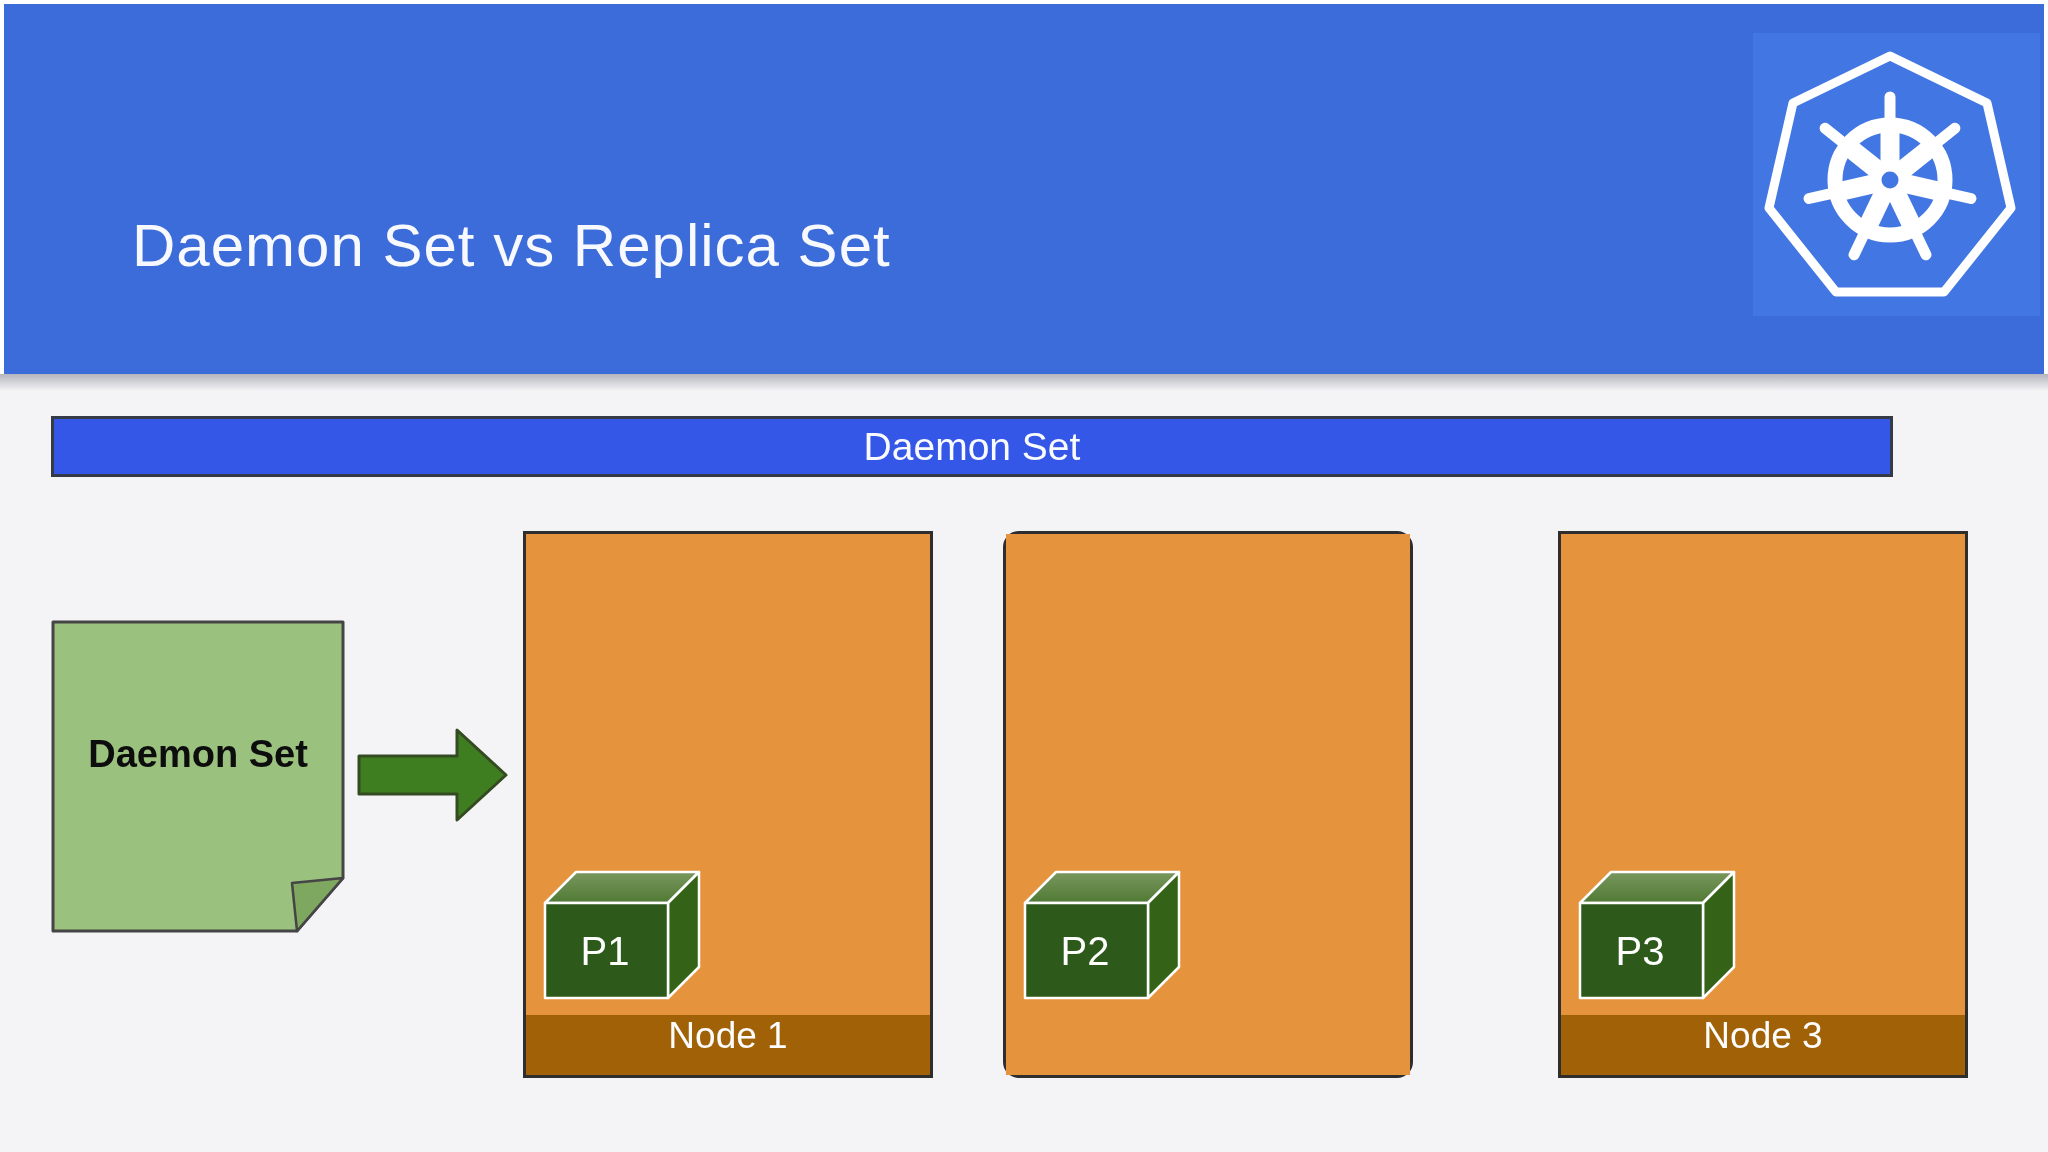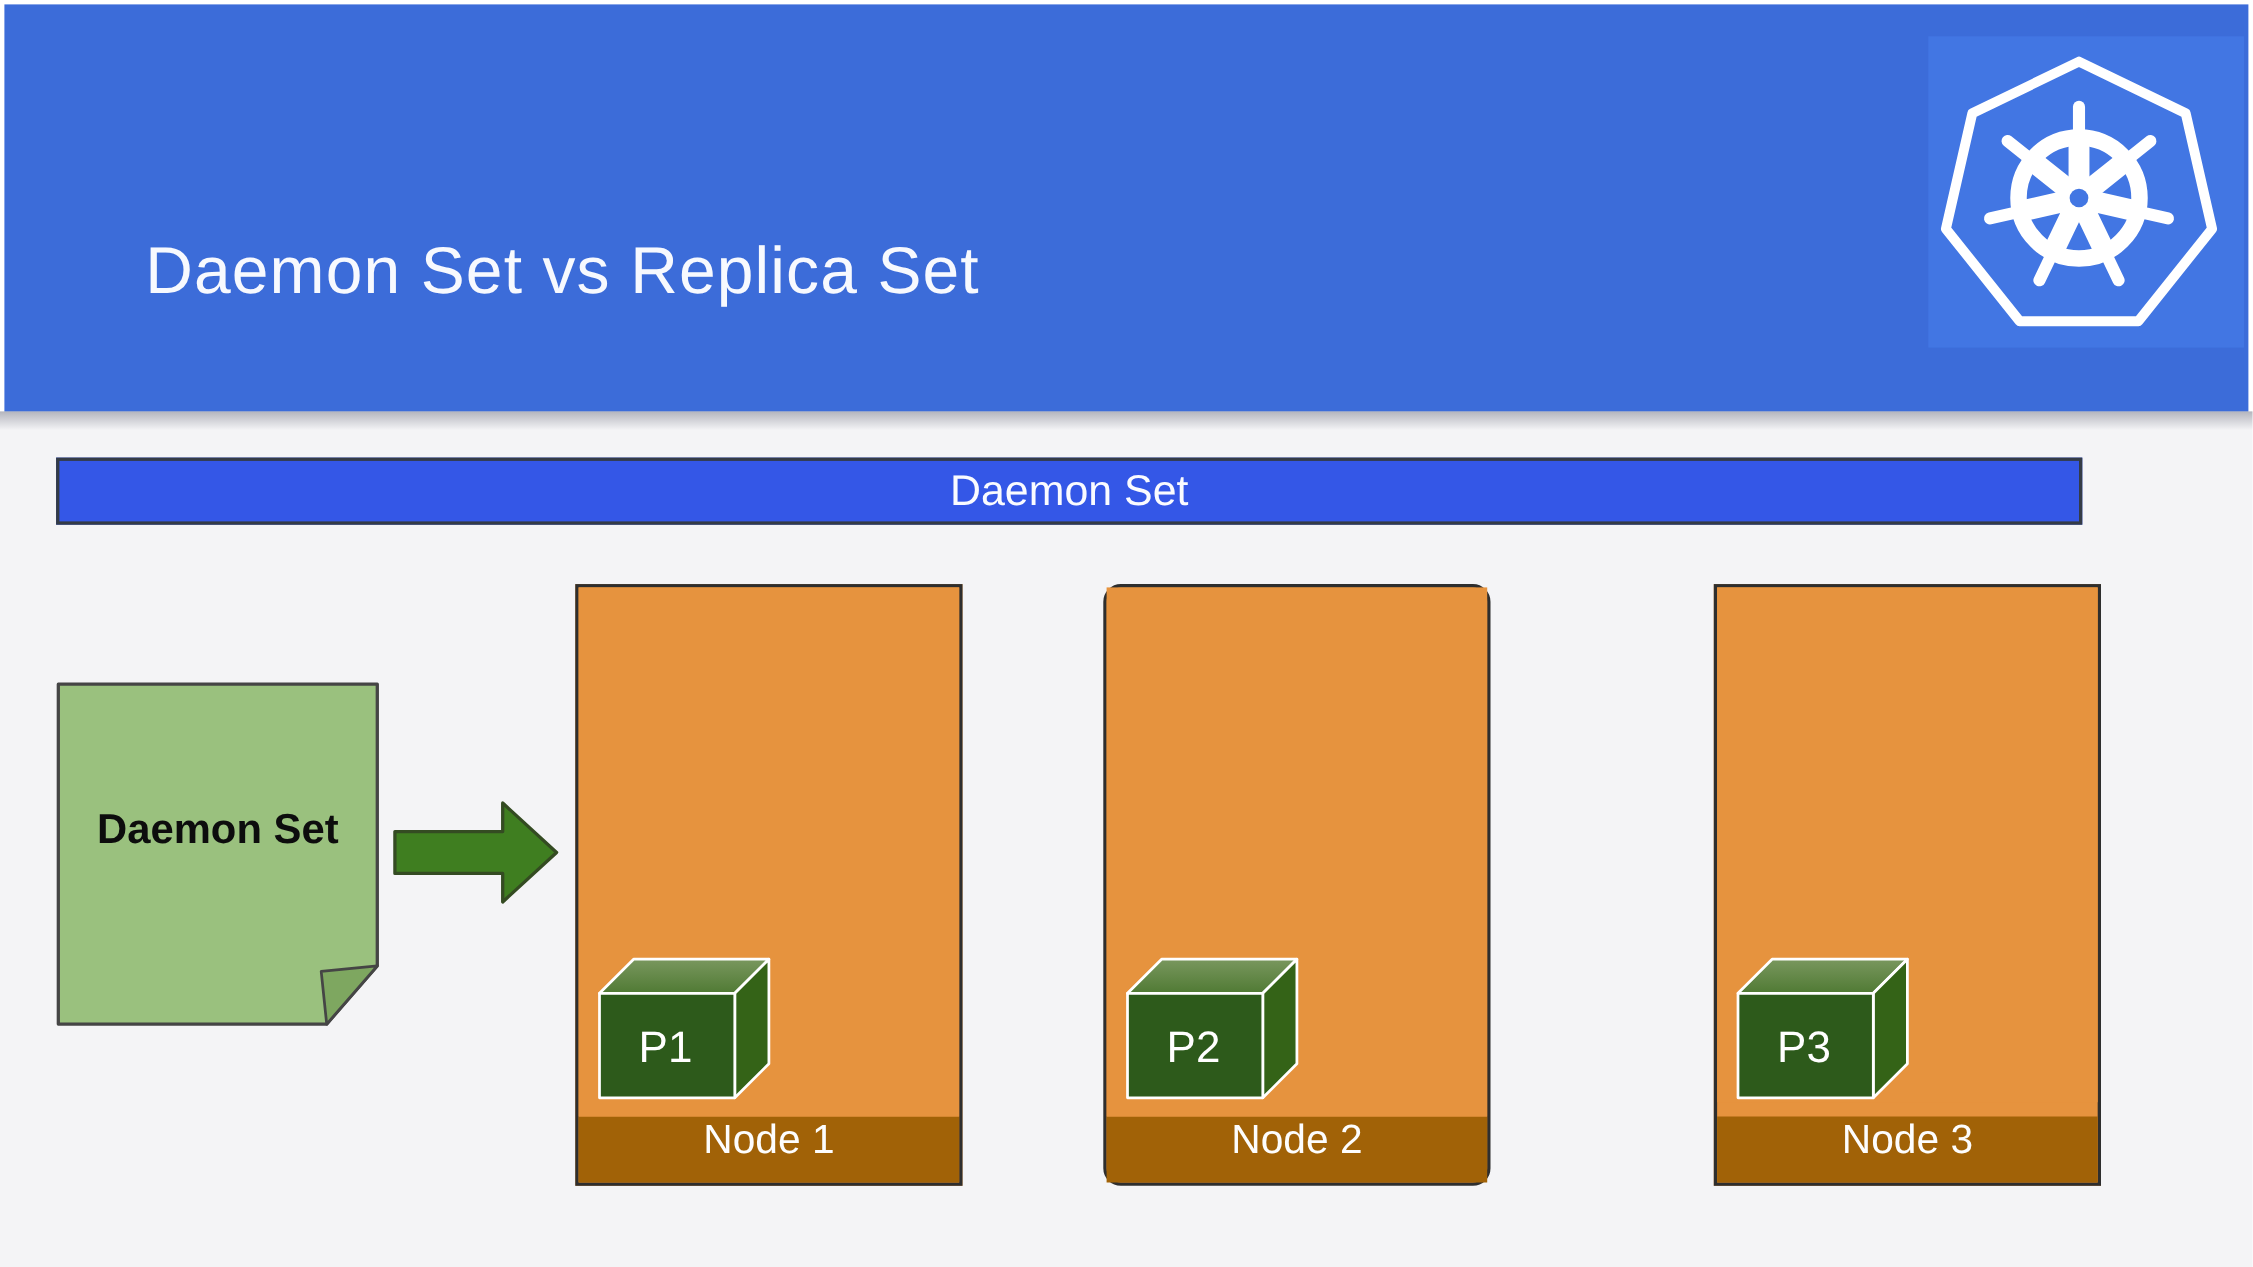--- a/index.html
+++ b/index.html
@@ -41,21 +41,21 @@
   
   .note{position:absolute;left:51px;top:620px;width:294px;height:313px;}
   .note-label{
     position:absolute;left:0;top:113px;width:294px;text-align:center;
     font-size:38px;font-weight:bold;color:#0d0d0d;
   }
   
   .arrow{position:absolute;left:357px;top:726px;}
   
   .node-card{
-    position:absolute;top:531px;width:352px;height:547px;
+    position:absolute;top:531px;width:410px;height:547px;
     box-sizing:border-box;border:3px solid #2e2e2e;
     display:flex;flex-direction:column;background:#e6933e;
   }
   .node-card.n1{left:523px;}
   .node-card.n2{left:1003px;border-radius:16px;}
   .node-card.n3{left:1558px;gap:13px;}
   .node-body{position:relative;flex:1;background:#e6933e;}
   .node-footer{
     height:60px;box-sizing:border-box;background:#a16207;
     display:flex;align-items:flex-start;justify-content:center;
@@ -159,23 +159,20 @@
                 <stop offset="1" stop-color="#507a34"></stop>
             </linearGradient>
           </defs>
           <path d="M2,34 L33,3 L156,3 L125,34 Z" fill="url(#cubeTop2)" stroke="#ffffff" stroke-width="2.5" stroke-linejoin="round"></path>
           <path d="M125,34 L156,3 L156,98 L125,129 Z" fill="#346317" stroke="#ffffff" stroke-width="2.5" stroke-linejoin="round"></path>
           <path d="M2,34 H125 V129 H2 Z" fill="#2d5a1b" stroke="#ffffff" stroke-width="2.5" stroke-linejoin="round"></path>
           <text x="62" y="96" text-anchor="middle" font-size="40" fill="#ffffff">P2</text>
         </svg>
       </div>
     </div>
-    <div class="node-footer">
-      <span class="node-footer-label">Node 2</span>
-    </div>
   </div>
 
   <div class="node-card n3">
     <div class="node-body">
       <div class="cube">
         <svg width="160" height="132" viewBox="0 0 160 132">
           <defs>
             <linearGradient id="cubeTop3" x1="0" y1="0" x2="0" y2="1">
               <stop offset="0" stop-color="#79975e"></stop>
                 <stop offset="1" stop-color="#507a34"></stop>

